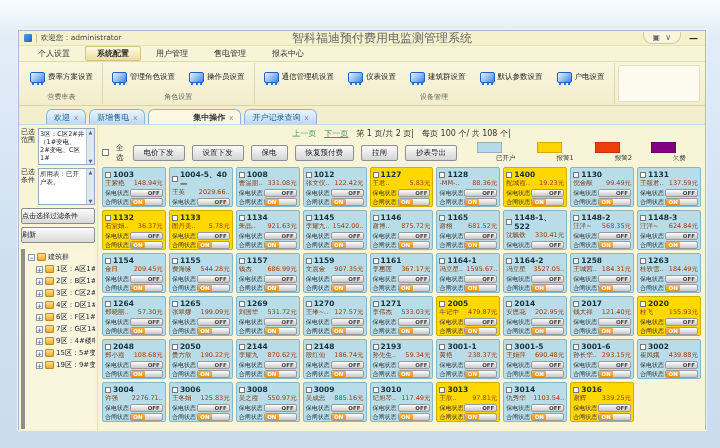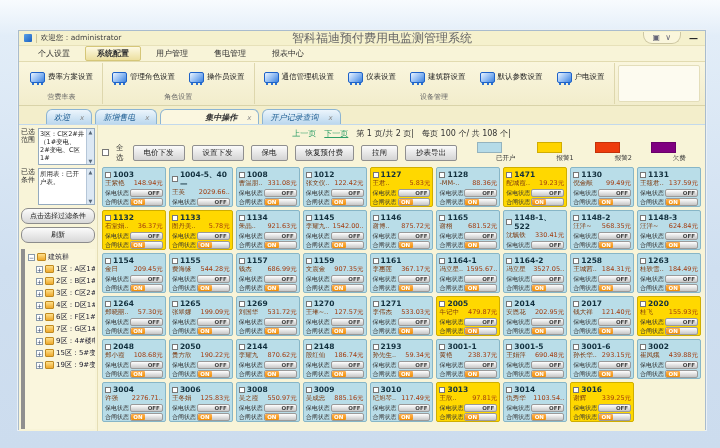--- a/index.html
+++ b/index.html
@@ -39,40 +39,40 @@
   .pc-icon { width:15px; height:11px; border:1px solid #1e62c8; border-radius:2px; flex:0 0 auto;
     background:linear-gradient(135deg,#eaf4ff 0%,#8db9f2 55%,#3b82e0 100%); position:relative; }
   .pc-icon::after { content:""; position:absolute; left:1px; right:1px; bottom:-3px; height:0;
     border-bottom:2px dotted #2f74d0; }
   .rg-label { text-align:center; font-size:7px; color:#666; padding:2px 0 1px; }
   .ribbon-rest { flex:1; margin:2px 3px; background:#fdfbf0; border:1px solid #e4deba; border-radius:2px; }
 
   
   .tabstrip { display:flex; align-items:flex-end; gap:3px; height:19px; padding-left:27px;
     background:#f3eecb; border-bottom:1px solid #c3d9ec; }
-  .doc-tab { display:flex; align-items:center; gap:10px; font-size:8px; color:#1f5e93;
+  .doc-tab { display:flex; align-items:center; gap:4px; font-size:8px; color:#1f5e93;
     background:linear-gradient(#ecf5fc,#bcd8ee); border:1px solid #8cb4d2; border-bottom:none;
-    border-radius:6px 6px 0 0; padding:2px 7px 1px; height:15px; white-space:nowrap;font-style:italic; }
+    border-radius:6px 6px 0 0; padding:2px 7px 1px; height:15px; white-space:nowrap; }
   .doc-tab.active { background:#fbf7e0; font-weight:bold; color:#333;padding-left:44px; }
   .tab-close { font-size:7px; color:#888; font-weight:normal; }
 
   
   .content { display:flex; height:306px; background:#f8f4d8; }
 
   
   .sidebar { width:79px; flex:0 0 auto; border-right:1px solid #e5deb6; padding:3px 2px 2px;
     display:flex; flex-direction:column; gap:3px; }
   .side-field { display:flex; gap:2px; }
   .side-label { width:15px; font-size:7px; color:#333; line-height:1.2; }
   .ta-wrap { flex:1; display:flex; border:1px solid #94aabf; background:#fff; height:37px; }
   .ta-text { flex:1; font-size:6.5px; color:#222; line-height:1.25; padding:1px; overflow:hidden; }
   .ta-scroll { width:8px; background:#dce8f4; border-left:1px solid #b5c6d8; display:flex;
     flex-direction:column; justify-content:space-between; align-items:center; font-size:5px; color:#567; }
-  .side-btn { background:linear-gradient(#fbfbfb,#d8d8d8); border:1px solid #8c8c8c; border-radius:7px;
-    font-size:7px; padding:2px 0; text-align:center; color:#222; white-space:nowrap; }
+  .side-btn { background:linear-gradient(#fbfbfb,#d8d8d8); border:1px solid #8c8c8c; border-radius:2px;
+    font-size:7px; padding:2px 0; text-align:left; color:#222; white-space:nowrap; }
   .tree-box { flex:1; margin-top:3px; border-left:4px solid #8f8f8f; background:#faf6dd;
     padding:2px 0 2px 3px; overflow:hidden; }
   .tree-row { display:flex; align-items:center; gap:2px; font-size:7px; color:#223;
     height:12px; white-space:nowrap; overflow:hidden; }
   .tree-row.child { padding-left:8px; }
   .expander { width:7px; height:7px; flex:0 0 auto; border:1px solid #89a; background:#fff;
     font-size:6px; line-height:5px; text-align:center; color:#346; }
   .folder-icon { width:9px; height:8px; flex:0 0 auto; border:1px solid #c08a20; border-radius:1px;
     background:linear-gradient(#ffe08a,#eda92e); }
 
@@ -461,21 +461,21 @@
               <div class="state">
                 <span class="s-label">合闸状态</span>
                 <span class="s-track">
                   <span class="on-chip">ON</span>
                 </span>
               </div>
             </div>
             <div class="card alarm1">
               <div class="card-head">
                 <span class="chk"></span>
-                <span>1471</span>
+                <span>1400</span>
               </div>
               <div class="name-row">
                 <span class="c-name">配城霞..</span>
                 <span class="c-bal">19.23元</span>
               </div>
               <div class="state">
                 <span class="s-label">保电状态</span>
                 <span class="s-track">
                   <span class="off-text">OFF</span>
                 </span>

